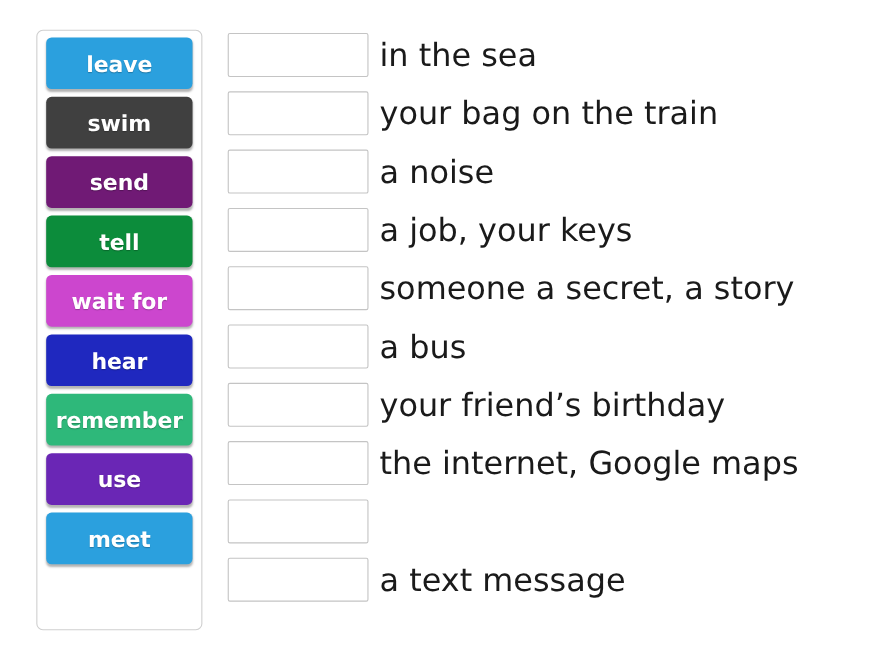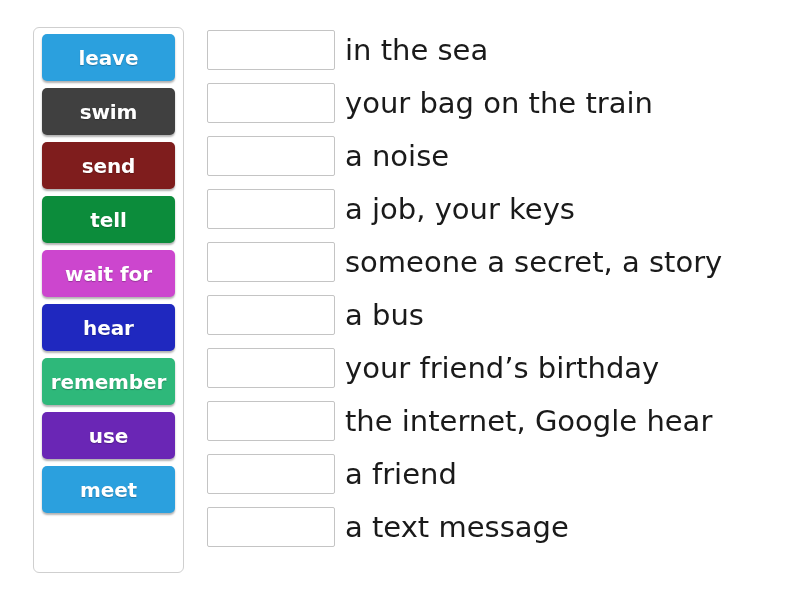--- a/index.html
+++ b/index.html
@@ -100,21 +100,21 @@
 
 <div id="app">
 
   <div class="tiles-panel">
     <div class="tile" style="background: rgb(43, 160, 222);">
       <span class="tile-label">leave</span>
     </div>
     <div class="tile" style="background: #404040;">
       <span class="tile-label">swim</span>
     </div>
-    <div class="tile" style="background: #7f1d1d;">
+    <div class="tile" style="background: #701a75;">
       <span class="tile-label">send</span>
     </div>
     <div class="tile" style="background: rgb(12, 140, 59);">
       <span class="tile-label">tell</span>
     </div>
     <div class="tile" style="background: rgb(204, 70, 206);">
       <span class="tile-label">wait for</span>
     </div>
     <div class="tile" style="background: rgb(31, 40, 191);">
       <span class="tile-label">hear</span>
@@ -154,25 +154,24 @@
     <div class="row">
       <div class="dropzone"></div>
       <div class="row-text">a bus</div>
     </div>
     <div class="row">
       <div class="dropzone"></div>
       <div class="row-text">your friend’s birthday</div>
     </div>
     <div class="row">
       <div class="dropzone"></div>
-      <div class="row-text">the internet, Google hear</div>
+      <div class="row-text">the internet, Google maps</div>
     </div>
     <div class="row">
       <div class="dropzone"></div>
-      <div class="row-text">a friend</div>
     </div>
     <div class="row">
       <div class="dropzone"></div>
       <div class="row-text">a text message</div>
     </div>
   </div>
 
 </div>
 
 </body></html>

